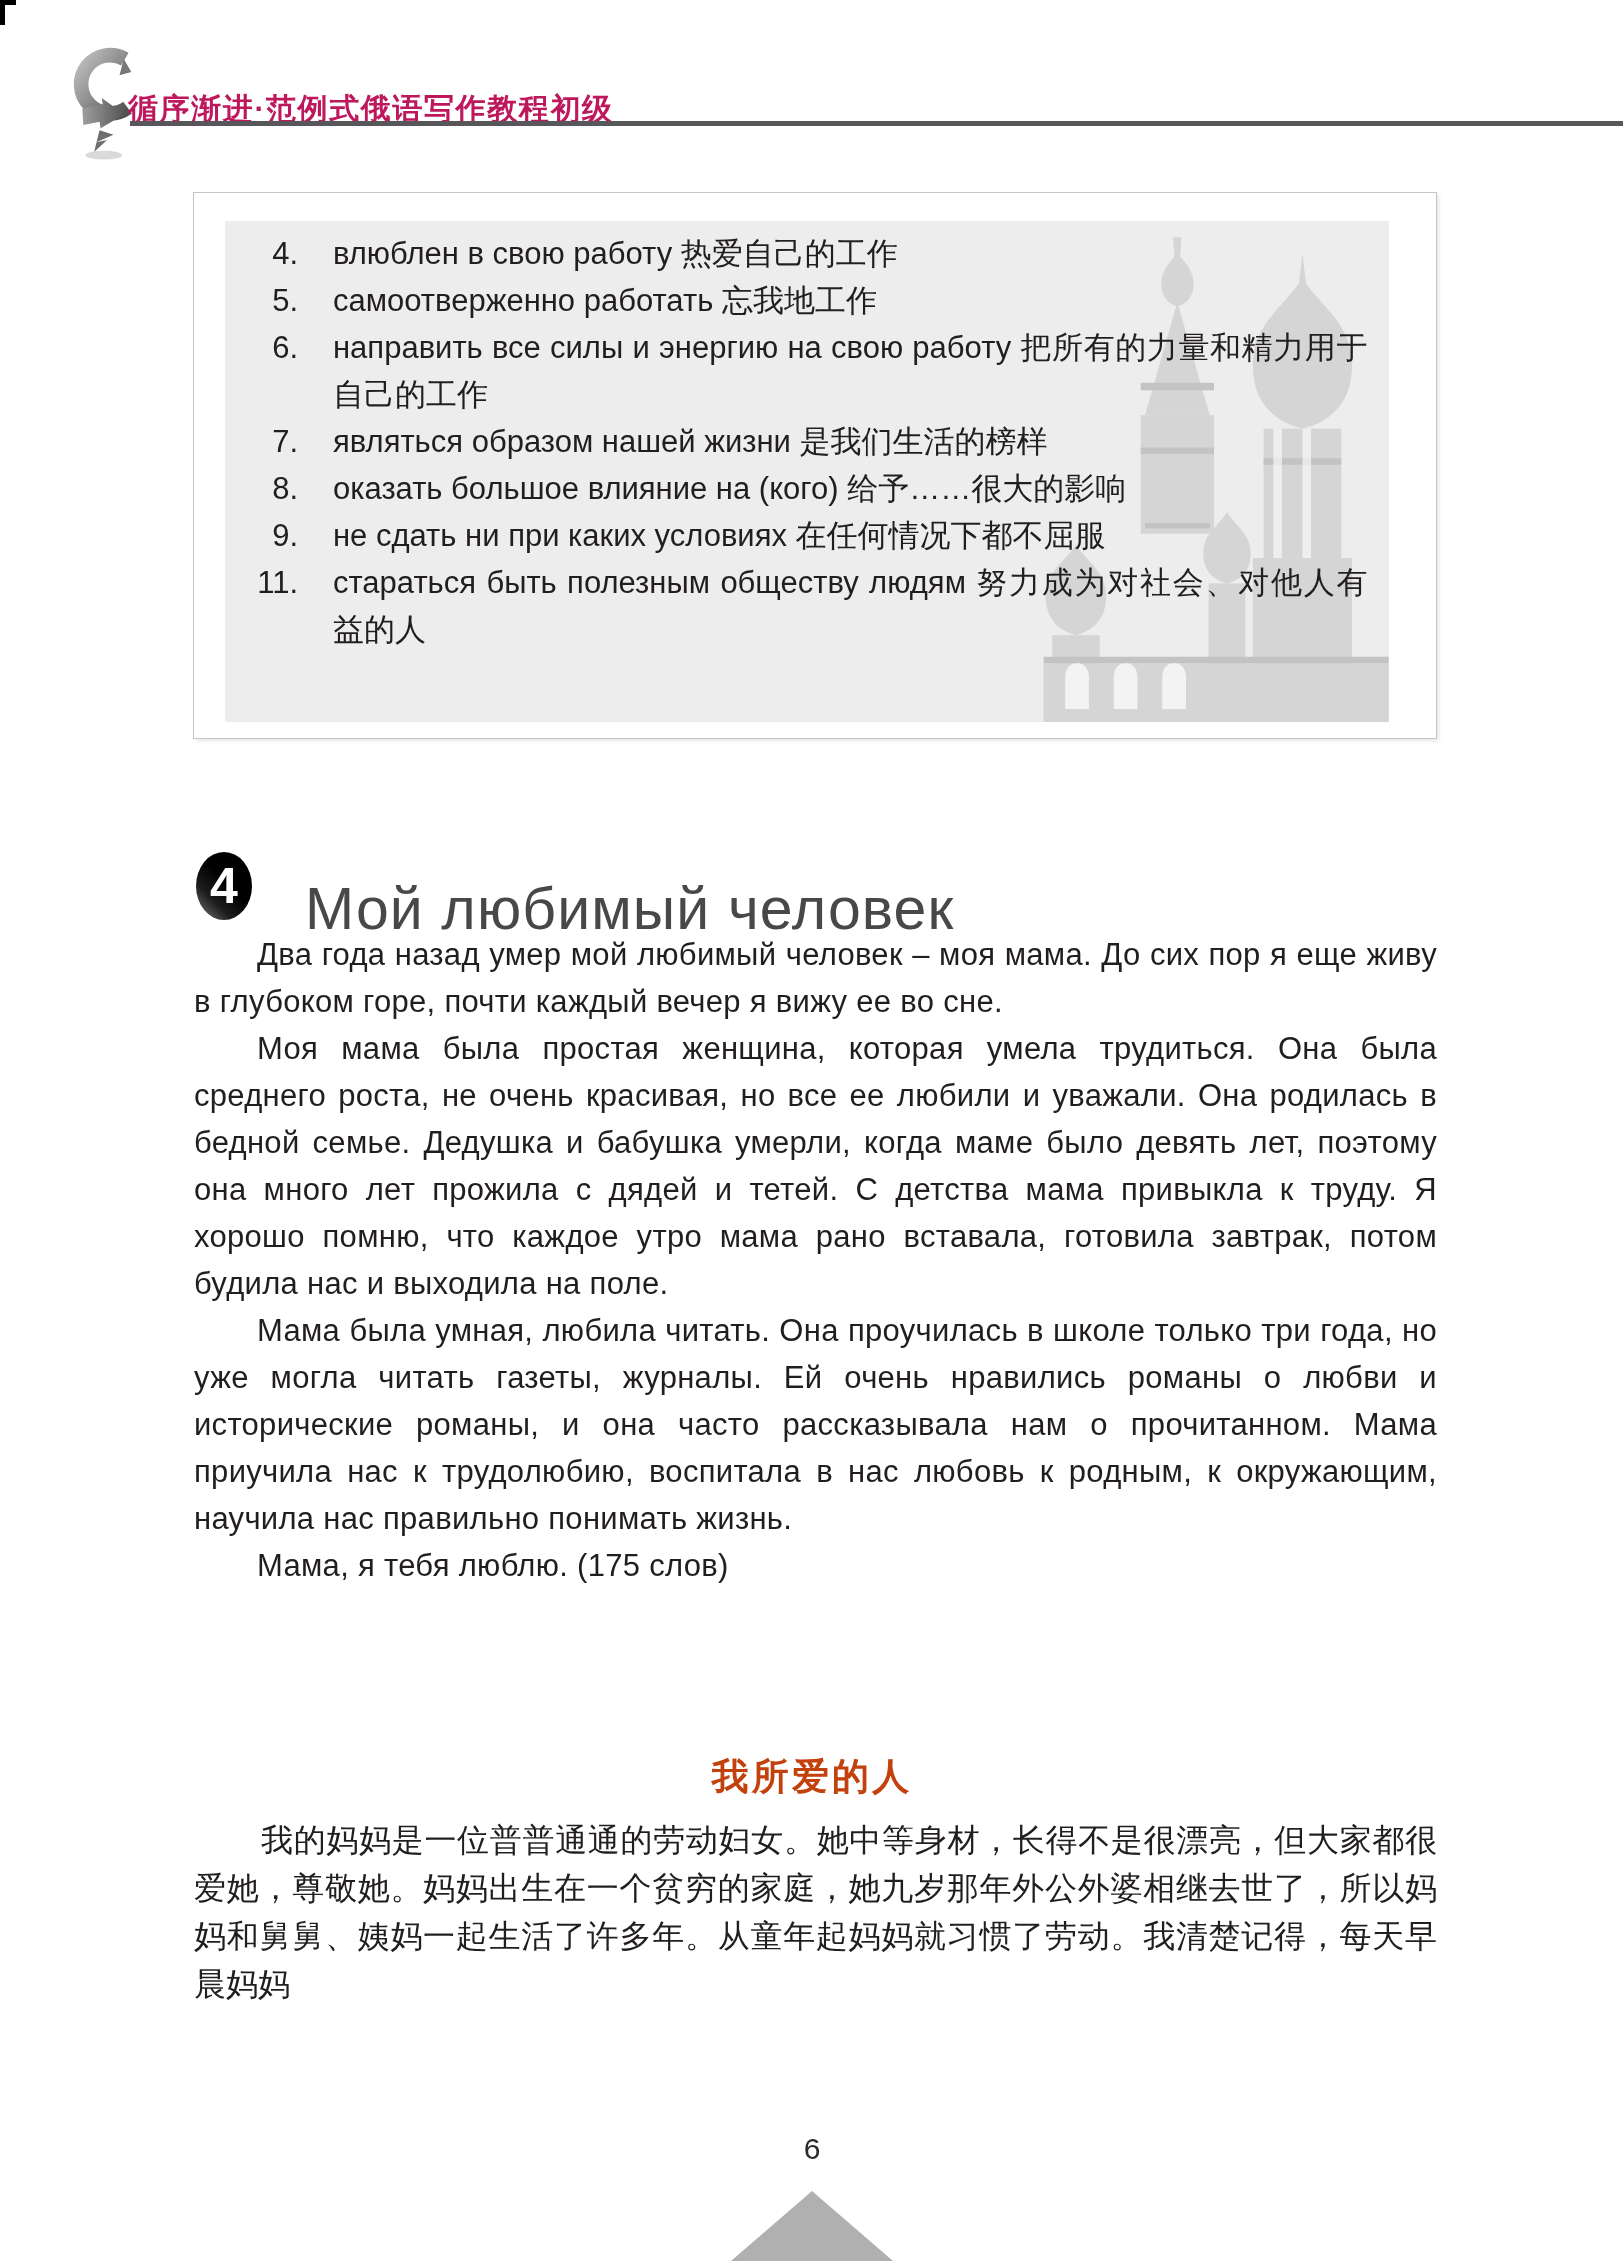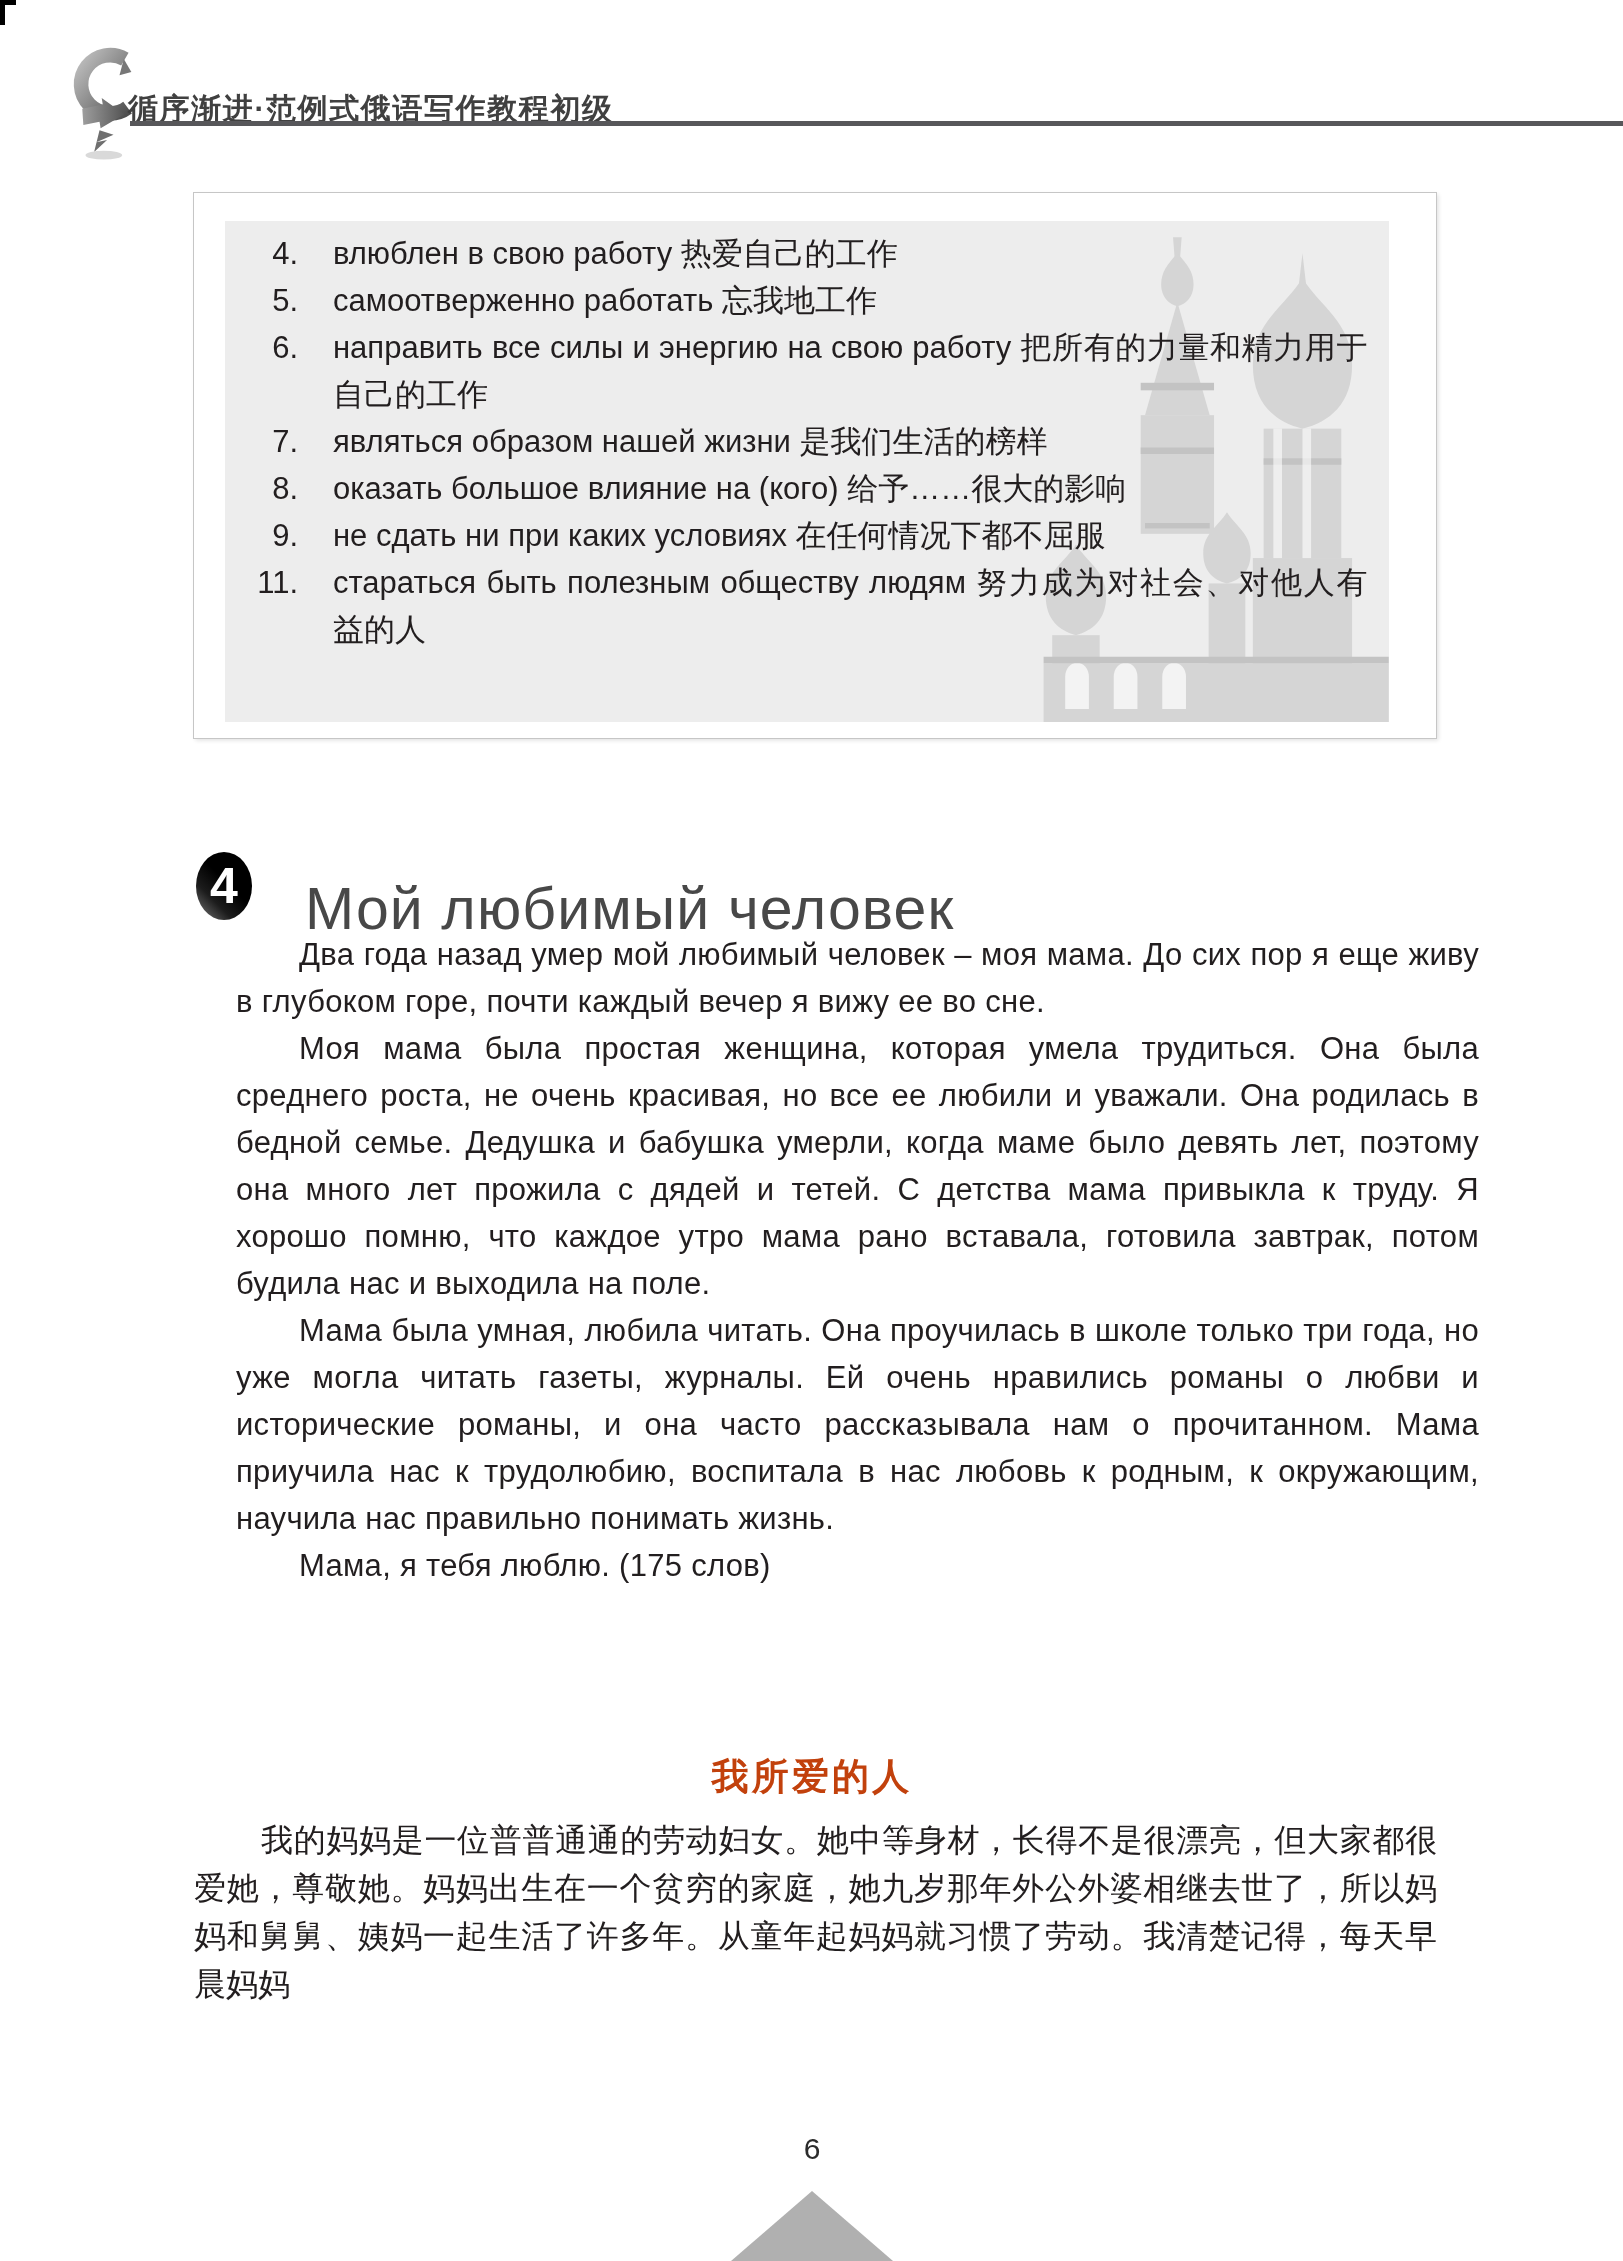--- a/index.html
+++ b/index.html
@@ -9,21 +9,21 @@
   }
   
   .corner-mark{position:absolute;left:0;top:0;width:26px;height:26px;}
   .corner-mark .v{position:absolute;left:0;top:0;width:5.4px;height:25px;background:#000;}
   .corner-mark .h{position:absolute;left:0;top:0;width:16px;height:4.9px;background:#000;}
 
   
   .header-logo{position:absolute;left:68px;top:44px;width:76px;height:116px;}
   .header-title{
     position:absolute;left:128px;top:89px;width:756px;
-    font-size:30px;font-weight:bold;color:#404040;letter-spacing:1.6px;white-space:nowrap;
+    font-size:30px;font-weight:bold;color:#be185d;letter-spacing:1.6px;white-space:nowrap;
   }
   .header-rule{position:absolute;left:130px;top:121px;width:1494px;height:5.4px;background:#57575a;}
 
   
   .phrase-box{
     position:absolute;left:193px;top:192px;width:1244px;height:547px;box-sizing:border-box;
     border:1.1px solid #c6c6c6;background:#ffffff;box-shadow:2.2px 2.2px 4.3px rgba(0,0,0,0.12);
   }
   .gray-panel{
     position:absolute;left:31px;top:28px;width:1164px;height:501px;
@@ -47,21 +47,21 @@
     width:56px;height:68px;border-radius:50%;
     background:linear-gradient(225deg,#000 45%,#1c1c1c 70%,#7d7d7d 100%);
     color:#fff;font-size:50px;font-weight:bold;display:flex;align-items:center;justify-content:center;
     flex:0 0 auto;
   }
   .section-title{
     margin-left:53px;font-size:59px;font-weight:normal;color:#484848;letter-spacing:1.1px;white-space:nowrap;margin-top:46px;
   }
 
   
-  .ru-body{position:absolute;left:194px;top:931px;width:1243px;margin-left:42px;}
+  .ru-body{position:absolute;left:194px;top:931px;width:1243px;}
   .ru-body p{
     margin:0;font-size:31px;line-height:47px;text-align:justify;text-indent:63px;
     letter-spacing:0.3px;
   }
   
   .cn-title{
     position:absolute;left:0;top:1752px;width:100%;text-align:center;
     font-size:37px;font-weight:bold;color:#c2410c;letter-spacing:3.2px;
   }
   

